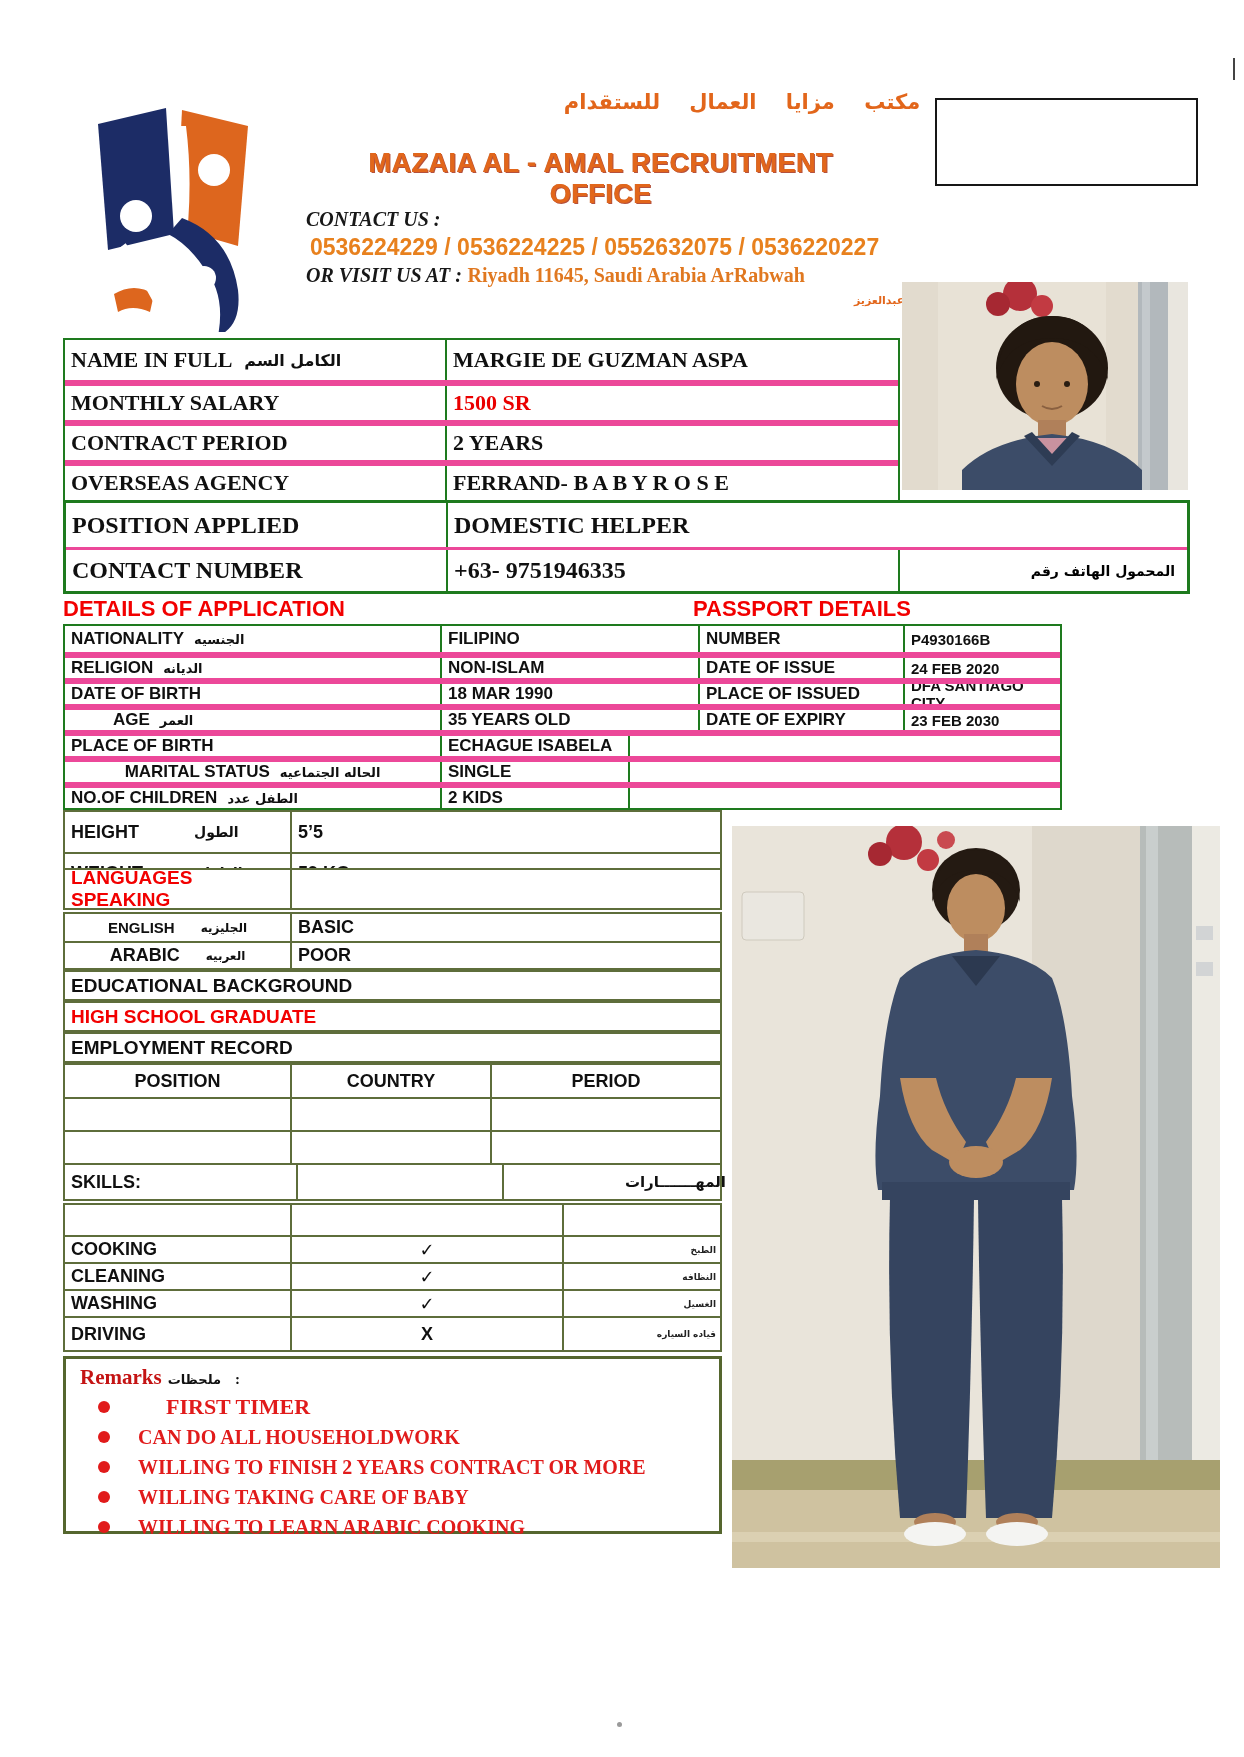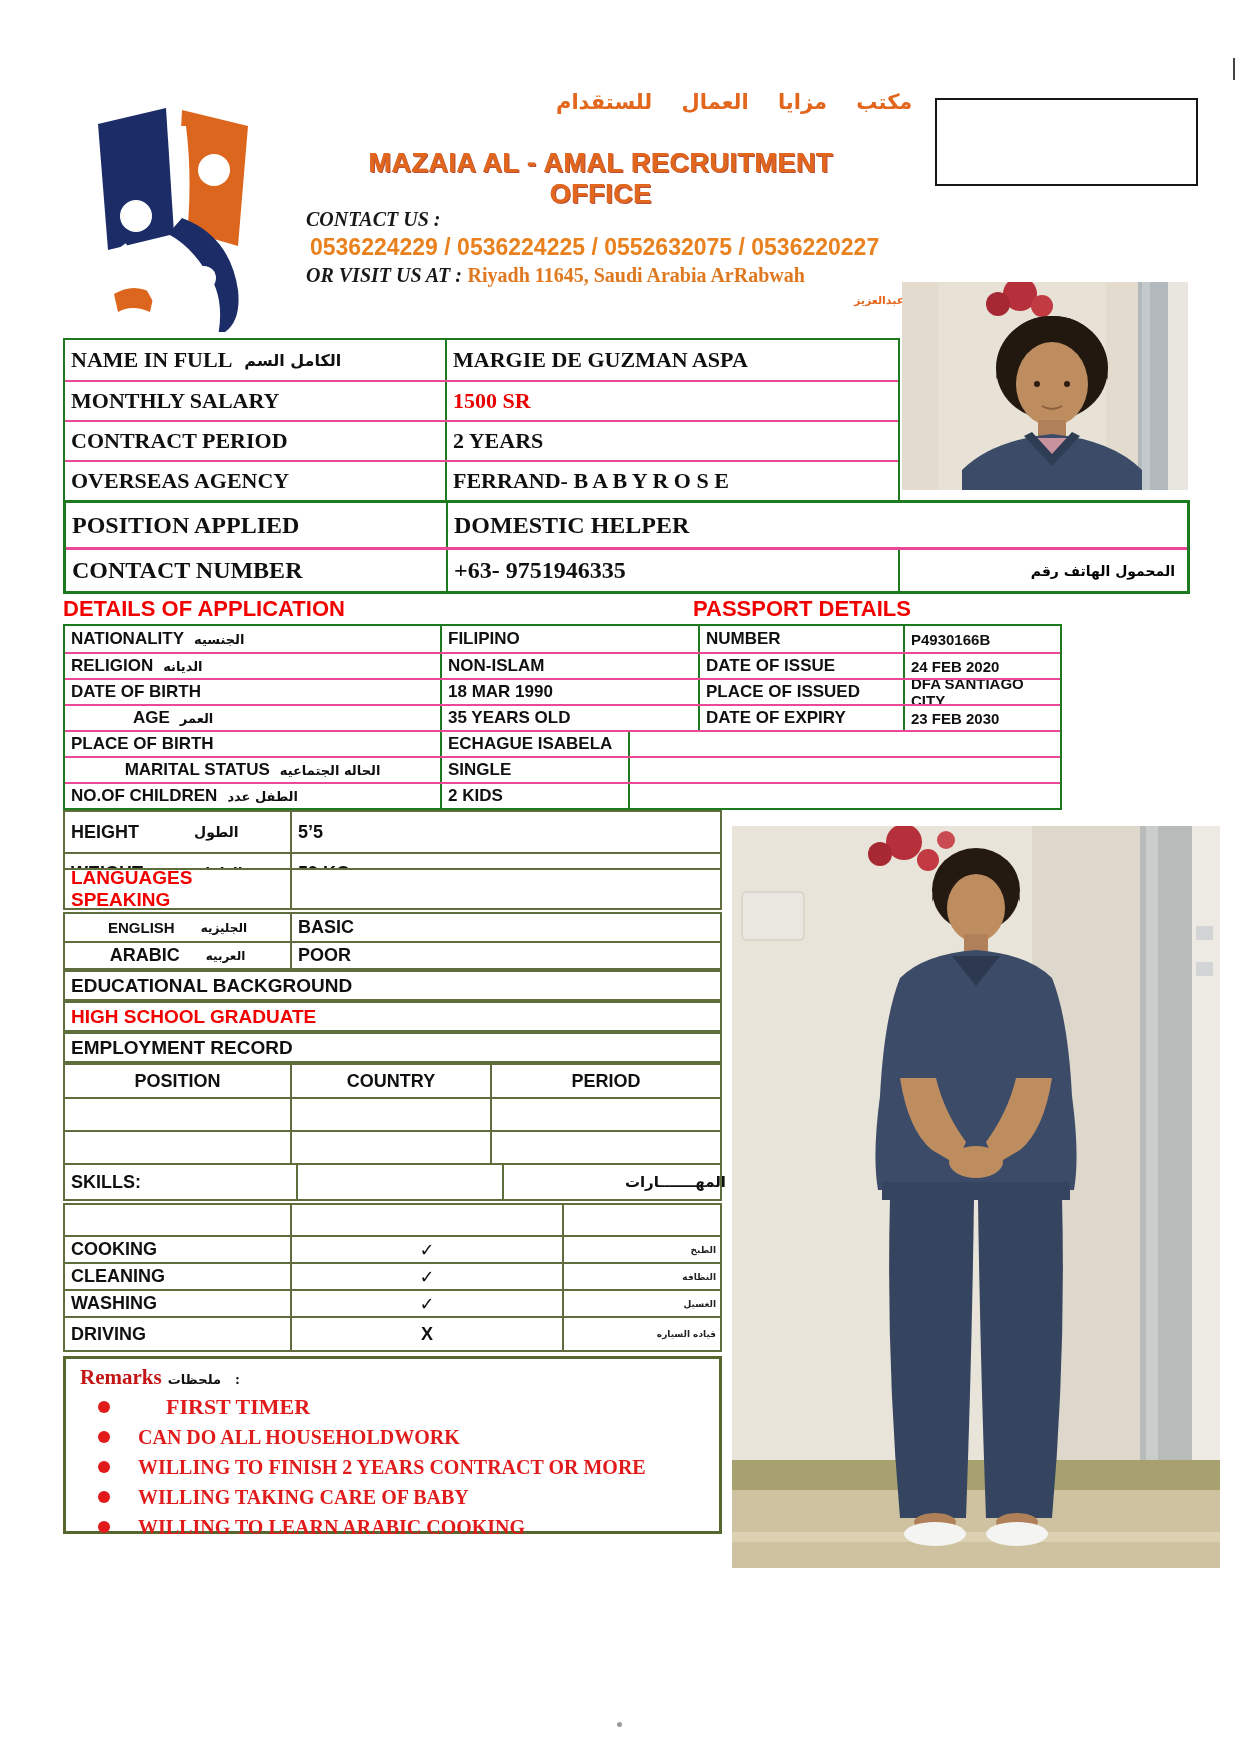--- a/index.html
+++ b/index.html
@@ -5,21 +5,21 @@
   * { margin:0; padding:0; box-sizing:border-box; }
   body { background:#ffffff; font-family:"Liberation Sans","DejaVu Sans",sans-serif; }
   #page { position:relative; width:1244px; height:1757px; background:#fff; margin:0 auto; overflow:hidden; }
 
   .abs { position:absolute; }
   .ser { font-family:"Liberation Serif","DejaVu Serif",serif; }
   .ar  { font-family:"DejaVu Sans",sans-serif; }
 
   
   .logo { left:84px; top:96px; width:188px; height:236px; }
-  .arabic-title { left:556px; top:90px; width:372px; text-align:left; color:#e2661b;
+  .arabic-title { left:556px; top:90px; width:372px; text-align:center; color:#e2661b;
                   font-weight:bold; font-size:21px; word-spacing:22px; }
   .office-name { left:318px; top:148px; width:566px; text-align:center; color:#e2661b;
                  font-weight:bold; font-size:27px; letter-spacing:.5px;
                  text-shadow:1px 1px 0 #b4513d, -0.5px -0.5px 0 #c96a33; }
   .contact-label, .visit-label { color:#181818; font-weight:bold; font-style:italic; font-size:20px; }
   .contact-label { left:306px; top:208px; }
   .phones { left:310px; top:234px; color:#e8811e; font-weight:bold; font-size:23px; }
   .visit-row { left:306px; top:264px; font-size:20px; white-space:nowrap; }
   .visit-value { color:#e07820; font-weight:bold; font-family:"Liberation Serif",serif; }
   .small-arabic { left:828px; top:294px; width:140px; text-align:center; color:#e2661b;
@@ -29,21 +29,21 @@
 
   
   .photo-top { left:902px; top:282px; width:286px; height:208px; }
   .photo-full { left:732px; top:826px; width:488px; height:742px; }
   .photo-top svg, .photo-full svg, .logo svg { display:block; width:100%; height:100%; }
 
   
   .tbl { position:absolute; background:#fff; }
   .g  { border:2px solid #1e7a1e; }        
   .o  { border:2px solid #5e6d3b; }        
-  .g .row + .row { border-top:2px solid #ec4899; }
+  .g .row + .row { border-top:6px solid #ec4899; }
   .o .row + .row { border-top:2px solid #5e6d3b; }
   .g .row > * + * { border-left:2px solid #1e7a1e; }
   .o .row > * + * { border-left:2px solid #5e6d3b; }
   .row { display:grid; align-items:stretch; }
   .row > div { display:flex; align-items:center; overflow:hidden; }
   .pl { padding-left:6px; }
 
   
   .t1 { left:63px; top:338px; width:837px; }
   .t1 .row { grid-template-columns:380px 453px; height:40px; }
@@ -69,21 +69,21 @@
 
   
   .t3 { left:63px; top:624px; width:999px; }
   .t3 .row { height:26px; }
   .t3 .dr4 { grid-template-columns:375px 258px 205px 157px; }
   .t3 .dr3 { grid-template-columns:375px 188px 432px; }
   .t3 div { font-weight:bold; font-size:17px; color:#101010; }
   .t3 .lab .ar, .lab-ar { font-size:13px; margin-left:10px; font-weight:bold; }
   .t3 .pv { font-size:15px; }
   .cen { justify-content:center; }
-  .ind { padding-left:68px; }
+  .ind { padding-left:48px; }
 
   
   .w-left { left:63px; width:659px; }
   .t4 .row { grid-template-columns:225px 430px; height:40px; }
   .t4 div, .t5 div, .t6 div, .t8 div, .t9 div { font-weight:bold; font-size:18px; color:#101010; }
   .t4 .lab .ar { font-size:14px; margin-left:55px; }
   .t5 .row { grid-template-columns:225px 430px; height:38px; }
   .red-lab { color:#f20000 !important; font-size:19px !important; }
   .t6 .row { grid-template-columns:225px 430px; height:27px; }
   .t6 .lab { justify-content:center; gap:26px; font-size:15px; }

